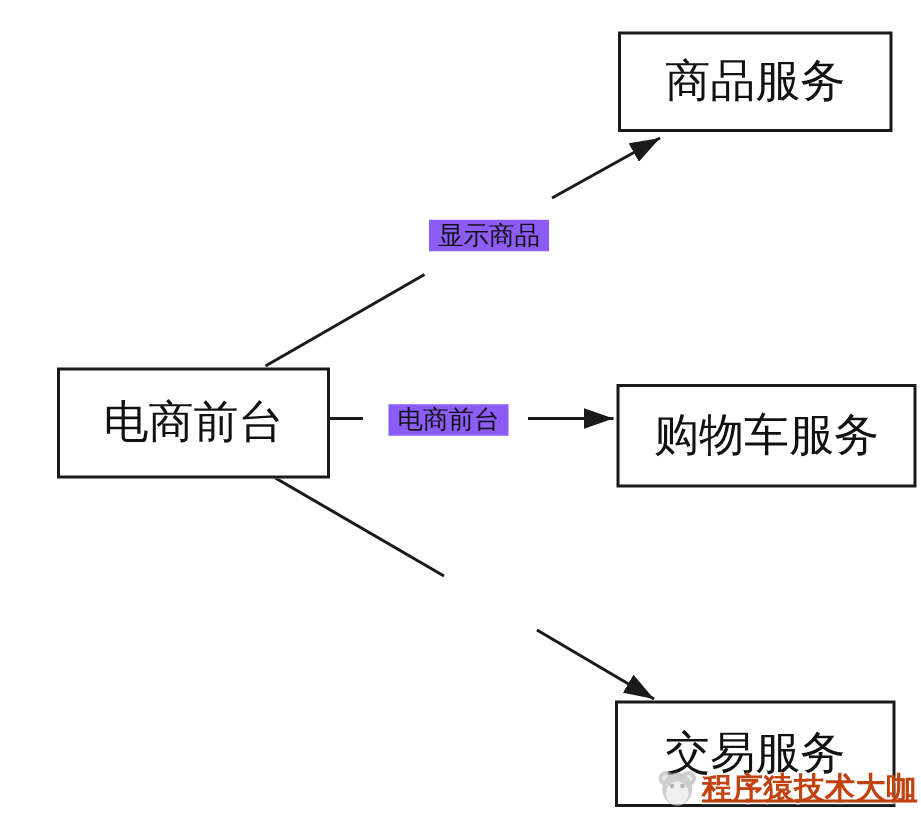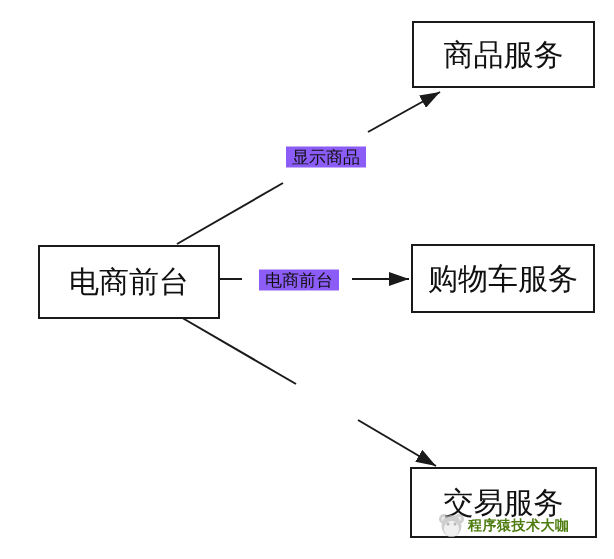--- a/index.html
+++ b/index.html
@@ -32,21 +32,21 @@
     display: flex;
     align-items: center;
     justify-content: center;
     font-size: 30px;
     line-height: 1;
     white-space: nowrap;
     z-index: 2;
   }
   .node-frontend { left: 38px;  top: 245px; width: 182px; height: 74px; }
   .node-product  { left: 412px; top: 21px;  width: 183px; height: 67px; }
-  .node-cart     { left: 411px; top: 244px; width: 184px; height: 69px; }
+  .node-cart     { left: 411px; top: 256px; width: 200px; height: 69px; }
   .node-trade    { left: 410px; top: 467px; width: 187px; height: 71px; }
 
   .edge-label {
     position: absolute;
     transform: translate(-50%, -50%);
     background: #8b5cf6;
     padding: 2px 6px;
     font-size: 17px;
     line-height: 1;
     white-space: nowrap;
@@ -59,26 +59,27 @@
   .watermark {
     position: absolute;
     left: 438px;
     top: 511px;
     display: flex;
     align-items: center;
     gap: 3px;
     z-index: 4;
   }
   .watermark-text {
-    font-size: 14px;
+    font-size: 20px;
     font-weight: 700;
     letter-spacing: 0.5px;
-    color: #4d7c0f;
+    color: #c2410c;
     text-shadow: 0 1px 0 rgba(255,255,255,0.55);
     white-space: nowrap;
+    text-decoration: underline;
   }
   .monkey-icon {
     width: 27px;
     height: 29px;
     opacity: 0.65;
   }
 </style>
 </head>
 <body>
 

